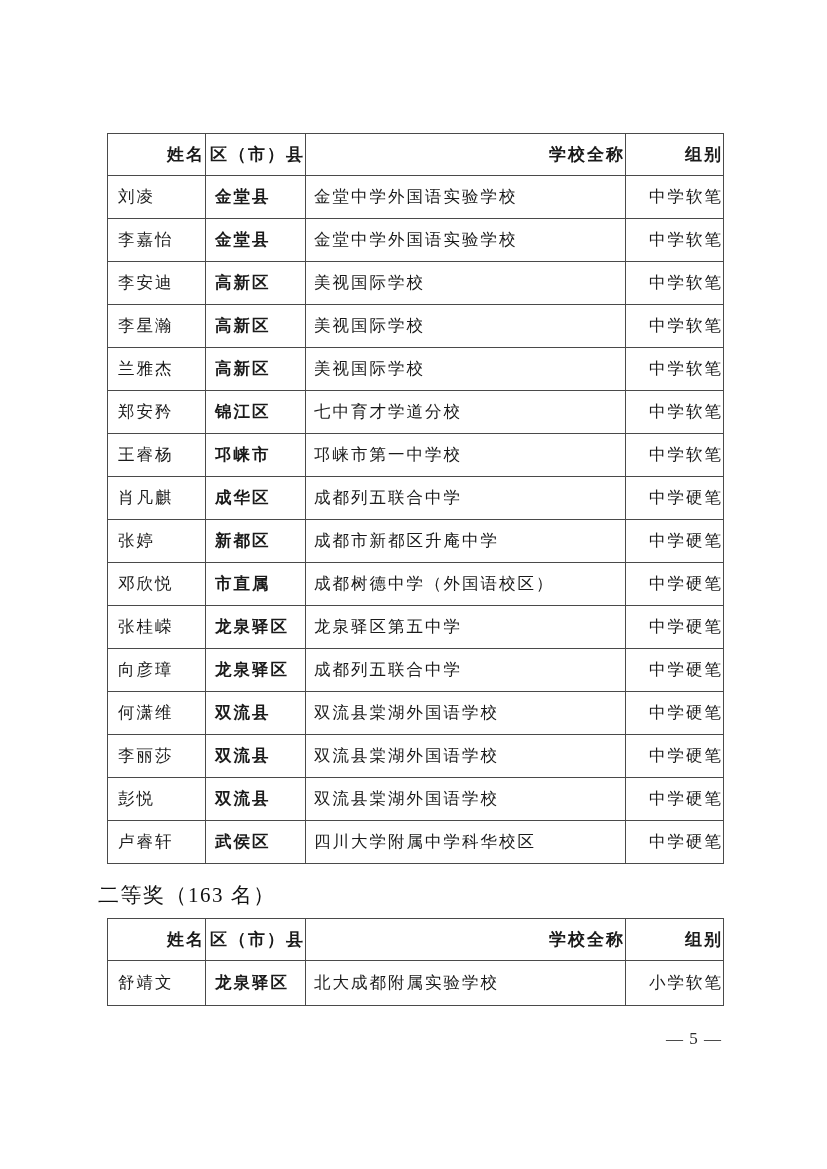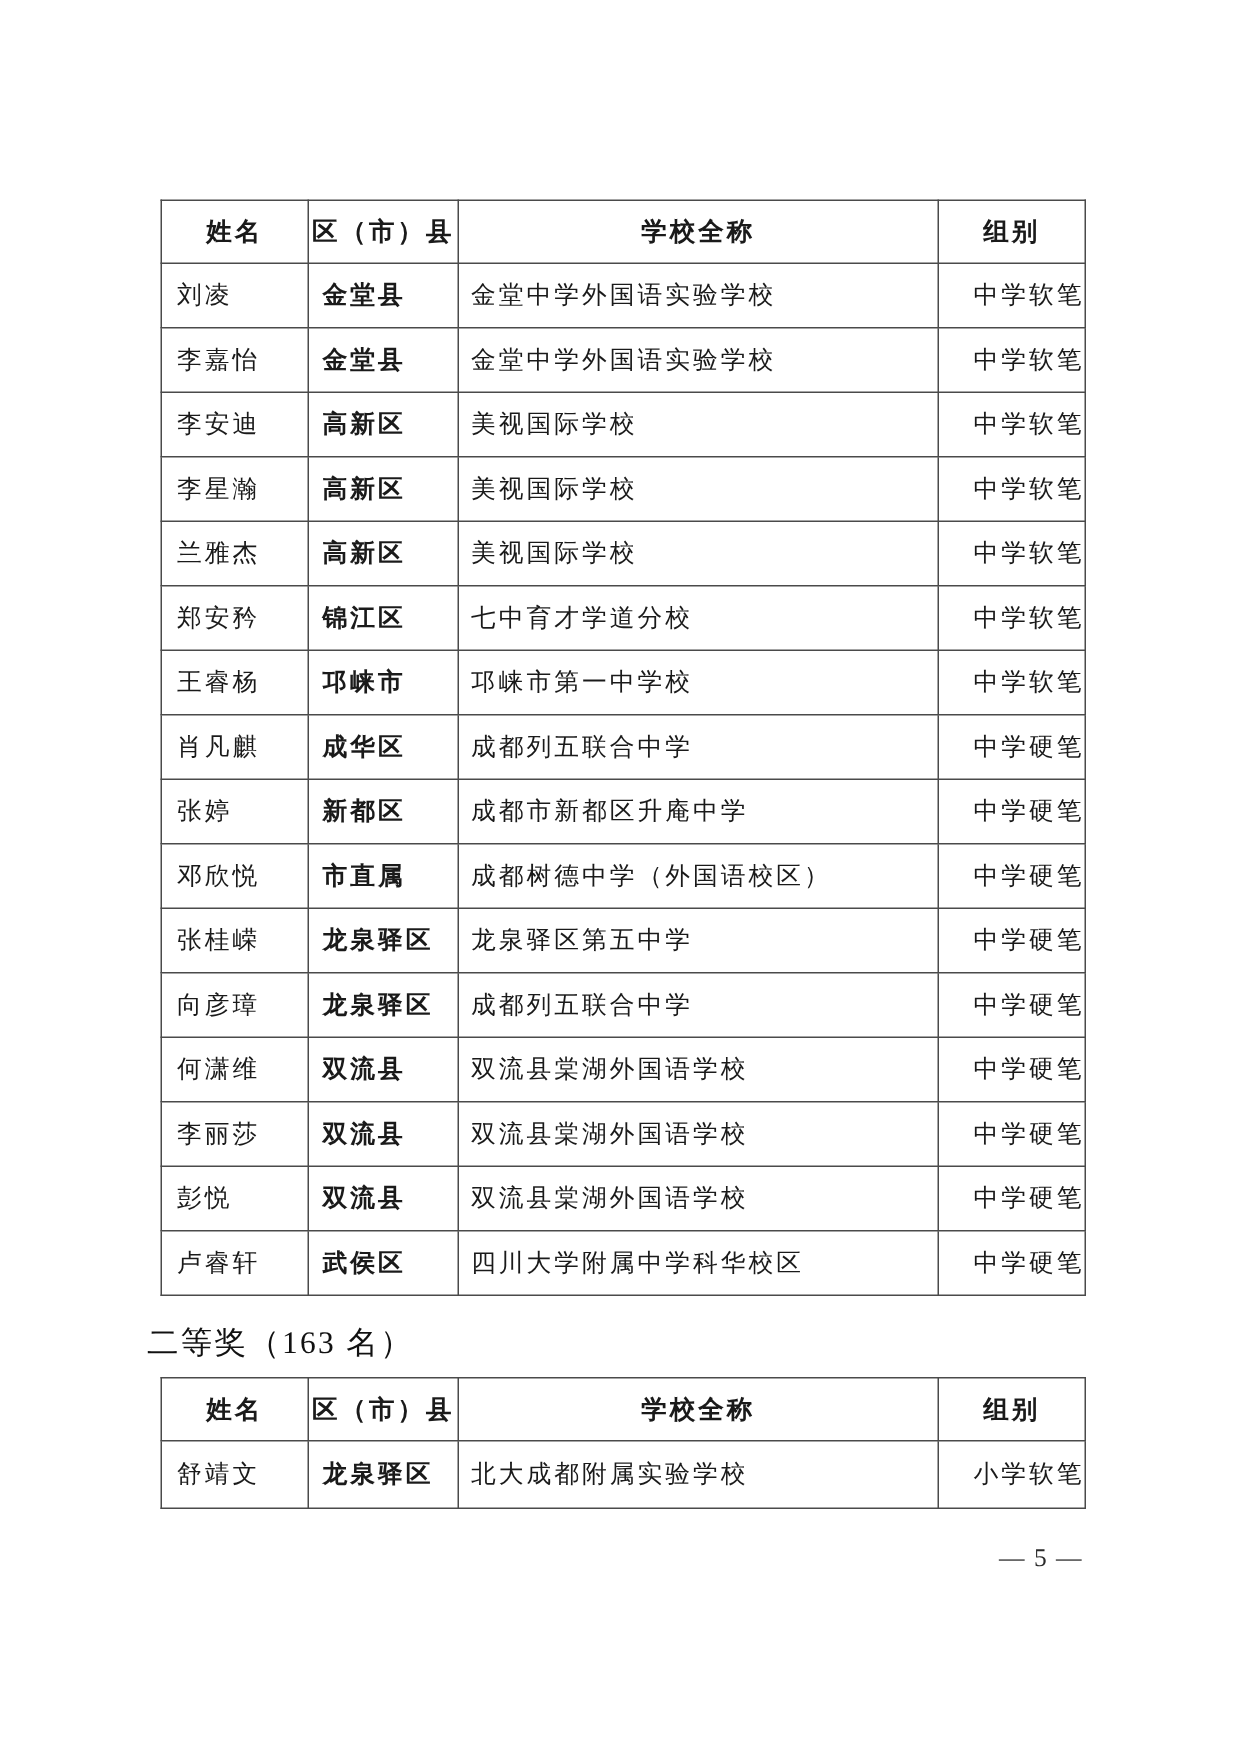--- a/index.html
+++ b/index.html
@@ -31,21 +31,21 @@
   col.col-group    { width: 98px; }
   table.awards th,
   table.awards td {
     border: 1px solid #4a4a4a;
     overflow: hidden;
     white-space: nowrap;
   }
   table.awards th {
     height: 41px;
     font-weight: bold;
-    text-align: center;
+    text-align: right;
     font-size: 17px;
     letter-spacing: 2px;
     padding: 0;
   }
   table.t1 td { height: 40px; }
   table.t2 td { height: 42px; }
   table.awards td {
     font-size: 16.5px;
     letter-spacing: 2px;
     vertical-align: middle;

